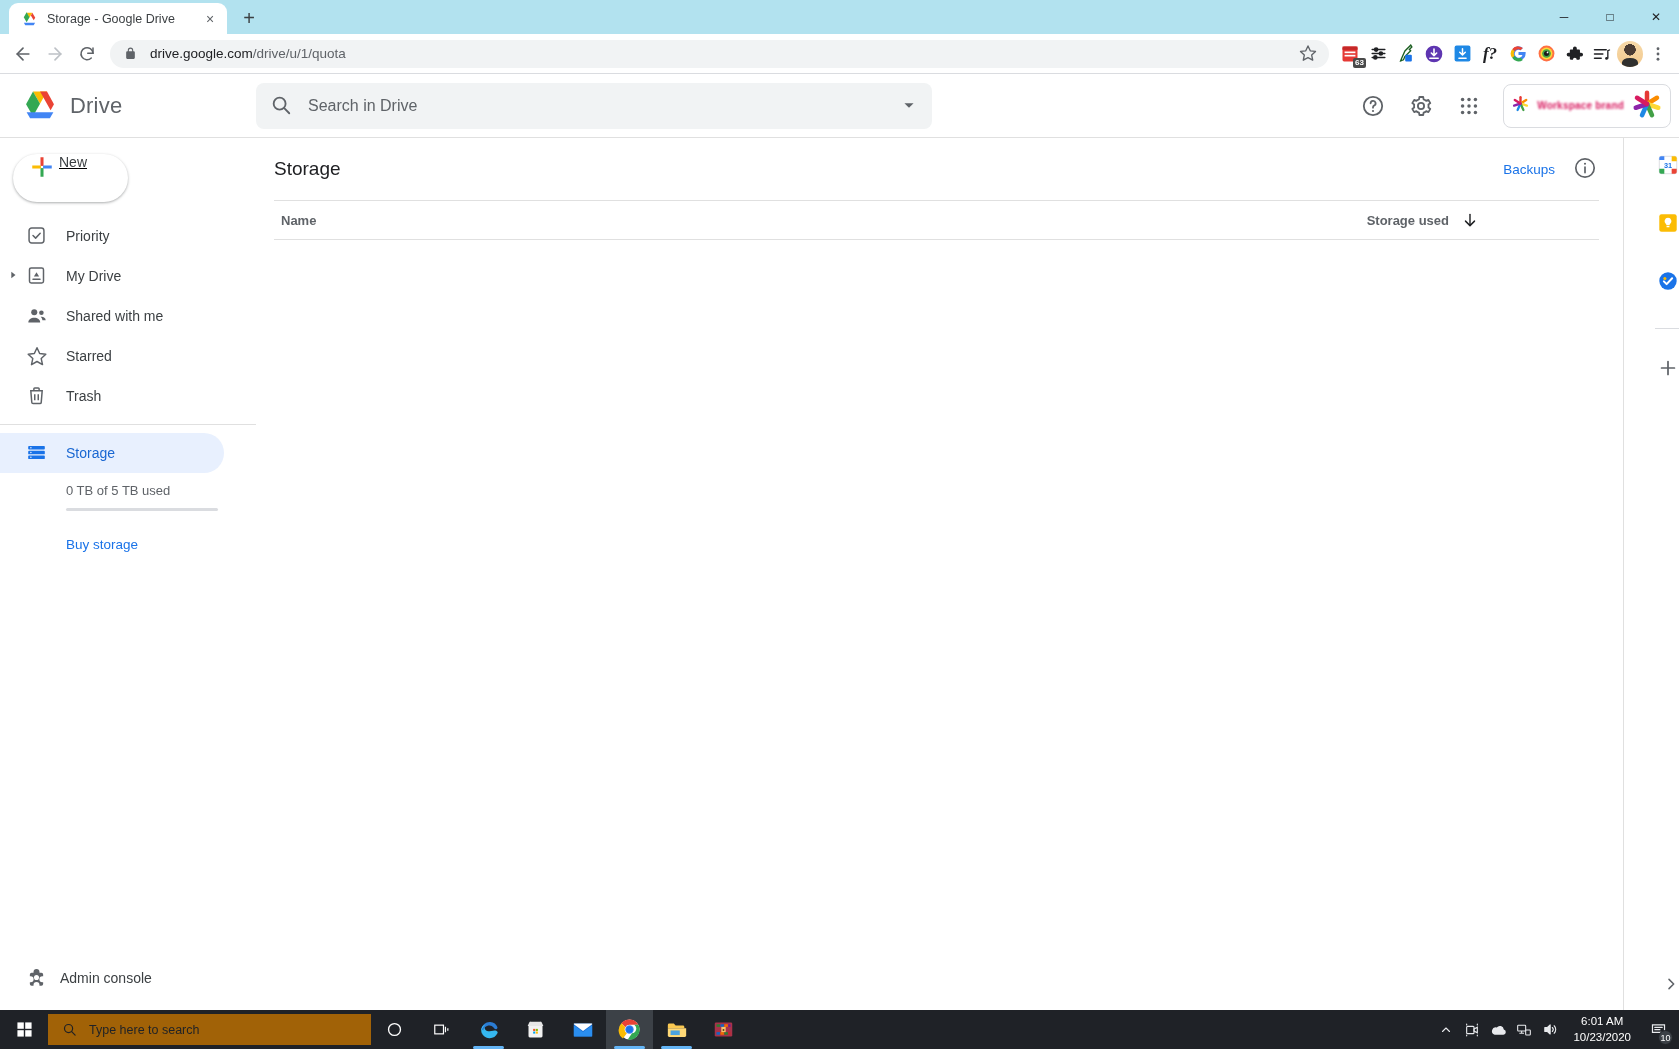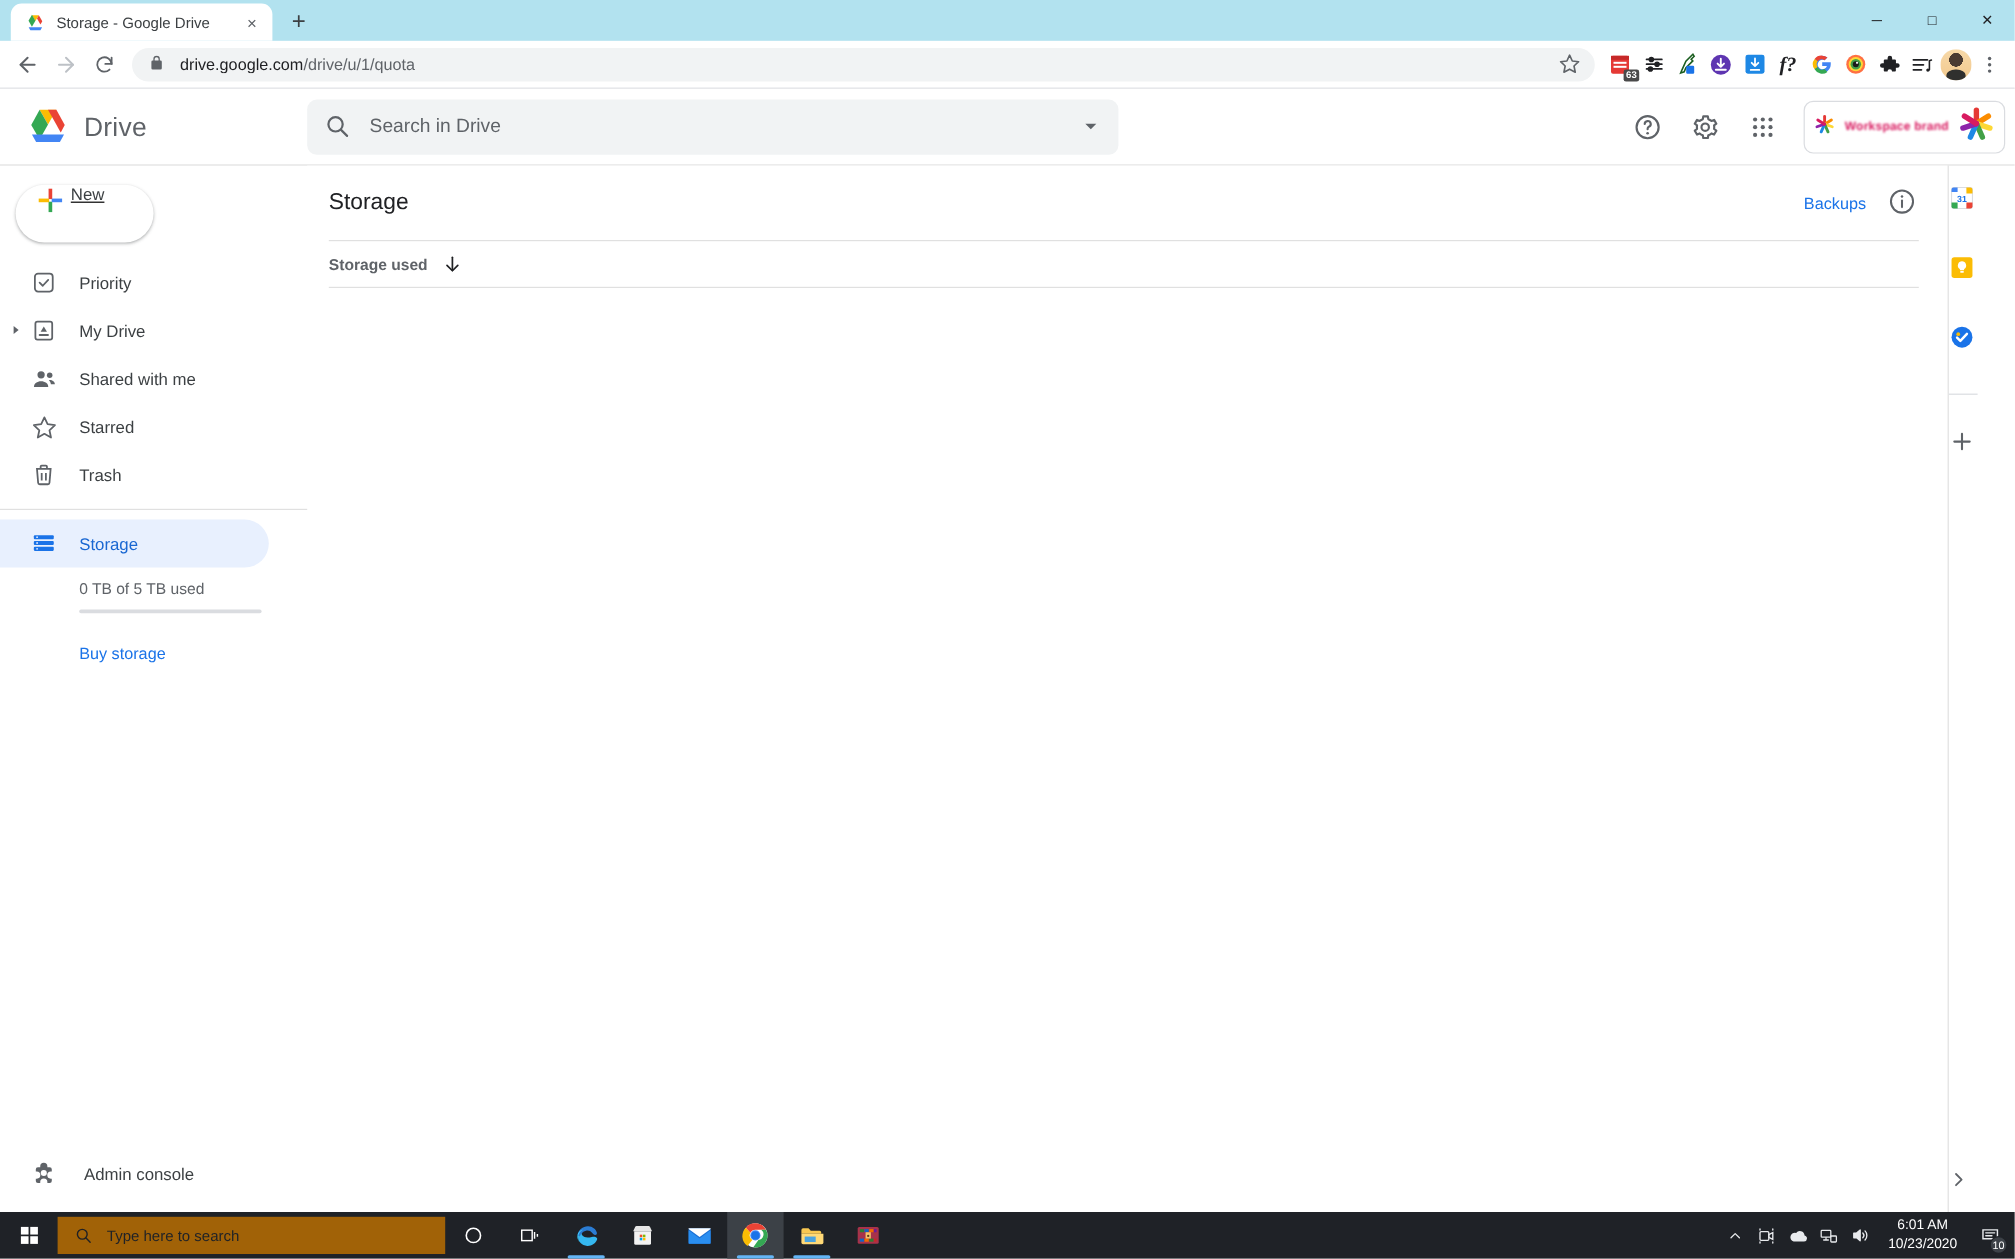--- a/index.html
+++ b/index.html
@@ -151,21 +151,21 @@
   .quota-bar {
     height: 3px; width: 152px; background: #dadce0; border-radius: 2px;
     margin: 10px 0 0 66px; position: relative; overflow: hidden;
   }
   .quota-fill { height: 100%; width: 0%; background: #1a73e8; }
   .buy-link {
     font-size: 13.5px; color: #1a73e8; font-weight: 500; padding: 26px 0 0 66px;
   }
   .sidebar-bottom { margin-top: auto; padding-bottom: 12px; }
   .admin-item {
-    height: 40px; display: flex; align-items: center; gap: 22px;
+    height: 40px; display: flex; align-items: center; gap: 12px;
     padding-left: 26px; color: #3c4043;
   }
   .admin-item .ni-icon { width: 22px; height: 22px; color: #5f6368; flex: none; }
   .admin-item .ni-label { font-size: 14px; }
 
   
   .main { flex: 1; min-width: 0; display: flex; flex-direction: column; background: #fff; }
   .main-head {
     height: 62px; display: flex; align-items: center; padding: 0 24px 0 18px;
     flex: none;
@@ -183,21 +183,21 @@
   .th-used {
     font-size: 13px; color: #5f6368; font-weight: 700; display: flex;
     align-items: center; gap: 12px; padding-right: 120px;
   }
   .sort-arrow { width: 18px; height: 18px; color: #202124; }
   .table-body { flex: 1; }
 
   
   .side-panel {
     width: 56px; flex: none; border-left: 1px solid #e0e0e0;
-    display: flex; flex-direction: column; align-items: flex-start; padding-top: 16px;
+    display: flex; flex-direction: column; align-items: flex-end; padding-top: 16px;
   }
   .sp-icon { width: 22px; height: 22px; margin-bottom: 36px; }
   .sp-sep { width: 24px; height: 1px; background: #dadce0; margin: 0 0 28px 0; }
   .sp-plus { width: 22px; height: 22px; color: #5f6368; }
   .sp-bottom { margin-top: auto; padding-bottom: 14px; color: #5f6368; }
 
   
   .taskbar {
     height: 39px; background: #1f2227; flex: none; display: flex;
     align-items: center; color: #fff;
@@ -594,20 +594,21 @@
         <span class="info-btn">
           <svg width="24" height="24" viewBox="0 0 24 24" fill="none" stroke="currentColor" stroke-width="1.7">
               <circle cx="12" cy="12" r="9.2"></circle>
               <line x1="12" y1="11" x2="12" y2="16.6" stroke-linecap="round"></line>
               <circle cx="12" cy="7.8" r="1.05" fill="currentColor" stroke="none"></circle>
             </svg>
         </span>
       </div>
 
       <div class="table-head">
+        <span class="th-name">Name</span>
         <span class="th-used">
           <span>Storage used</span>
           <span class="sort-arrow">
             <svg width="18" height="18" viewBox="0 0 24 24" fill="none" stroke="currentColor" stroke-width="1.9" stroke-linecap="round" stroke-linejoin="round">
                 <line x1="12" y1="4.5" x2="12" y2="19"></line>
                 <polyline points="6 13.5 12 19.5 18 13.5"></polyline>
               </svg>
           </span>
         </span>
       </div>

